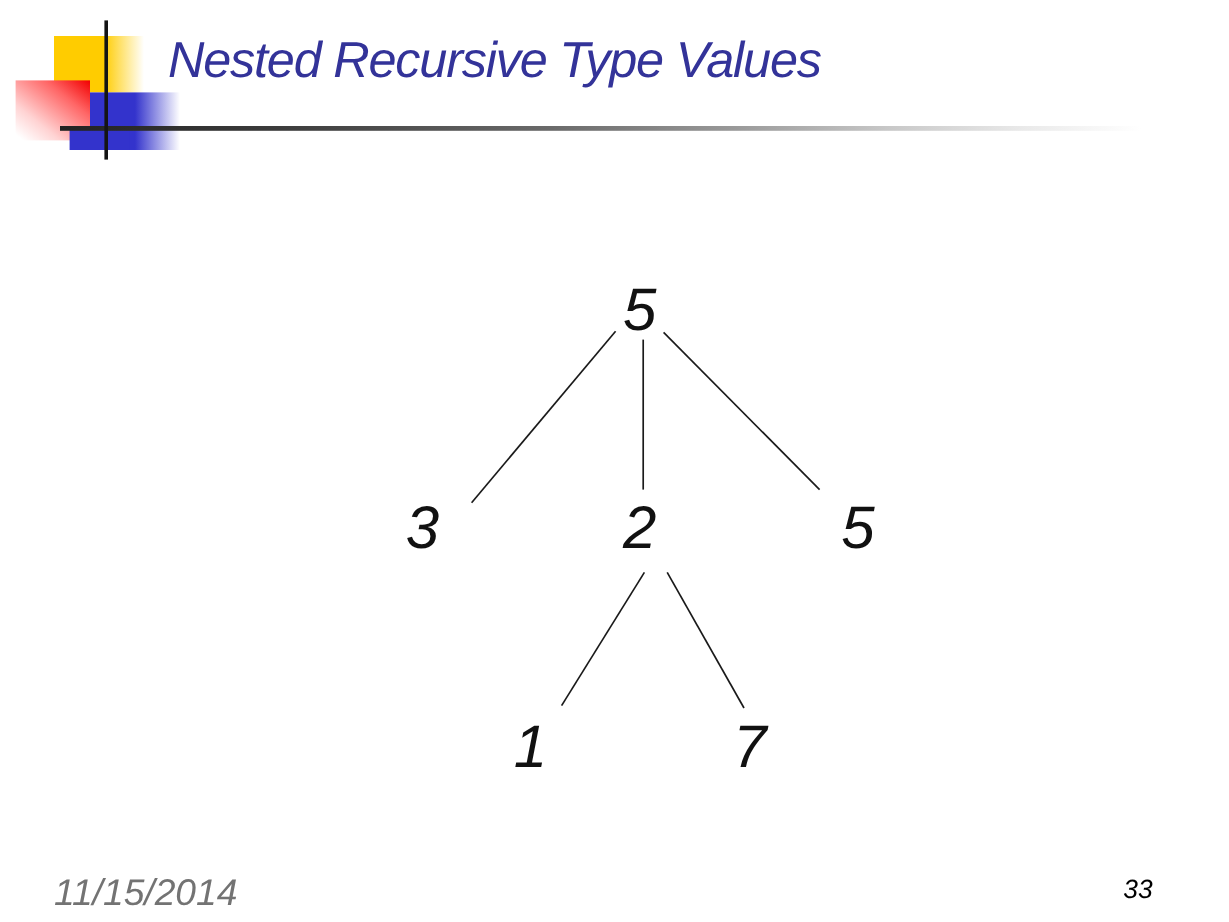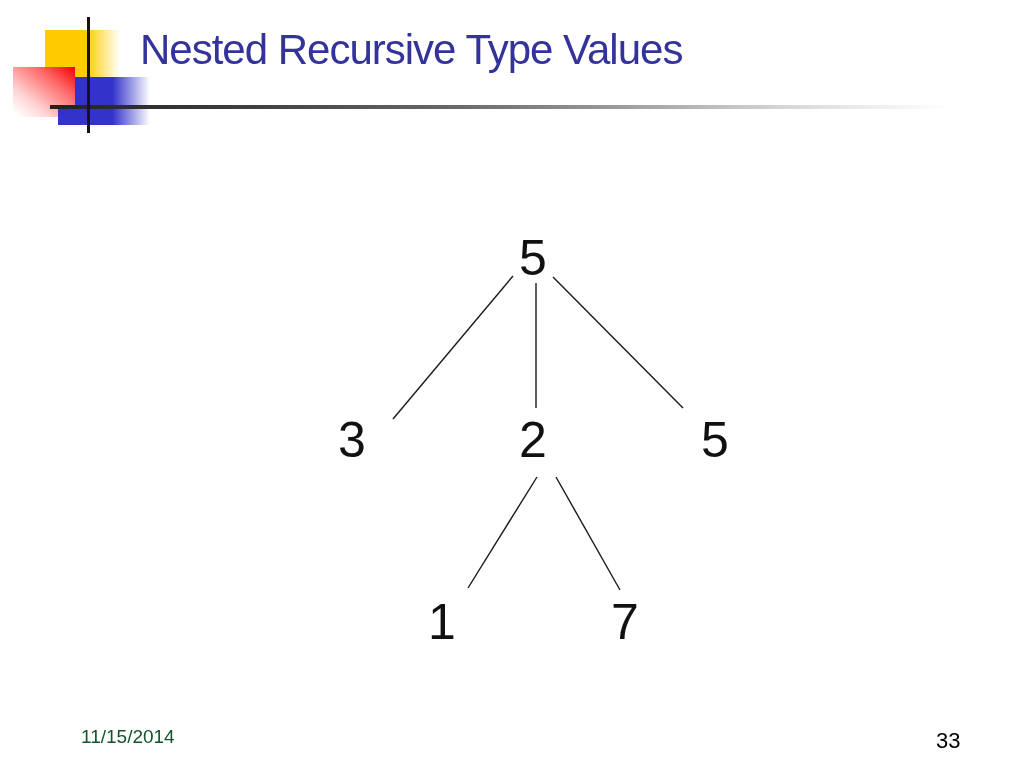--- a/index.html
+++ b/index.html
@@ -7,20 +7,21 @@
     padding: 0;
     background: #ffffff;
   }
   #slide {
     position: relative;
     width: 1024px;
     height: 768px;
     background: #ffffff;
     overflow: hidden;
     font-family: "Liberation Sans", sans-serif;
+    font-style: italic;
   }
 
   
   .deco { position: absolute; }
   .deco-yellow {
     left: 45px; top: 30px; width: 75px; height: 47px;
     background: linear-gradient(to right, #ffcc00 0%, #ffcc00 55%, #ffffff 100%);
   }
   .deco-red {
     left: 13px; top: 67px; width: 62px; height: 50px;
@@ -64,23 +65,22 @@
     transform: translate(-50%, -50%);
     font-size: 50px;
     color: #111111;
     line-height: 1;
   }
 
   
   .footer-date {
     position: absolute;
     left: 45px; top: 726px;
-    font-size: 19px;
-    color: #14532d;
-    margin-left: 36px;
+    font-size: 31px;
+    color: #737373;
   }
   .slide-number {
     position: absolute;
     left: 936px; top: 728px;
     font-size: 22px;
     color: #000000;
   }
 </style>
 </head>
 <body>

